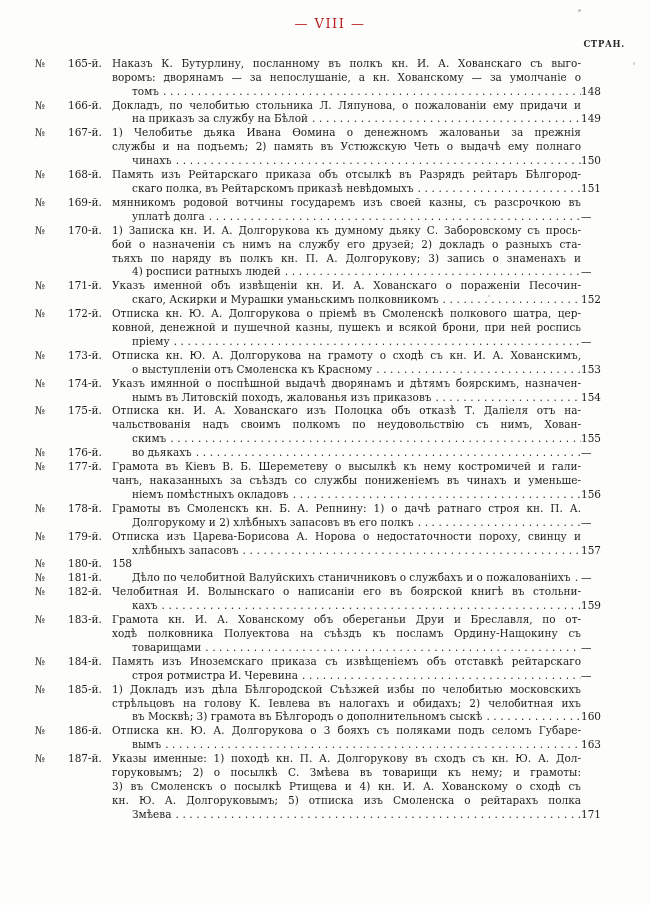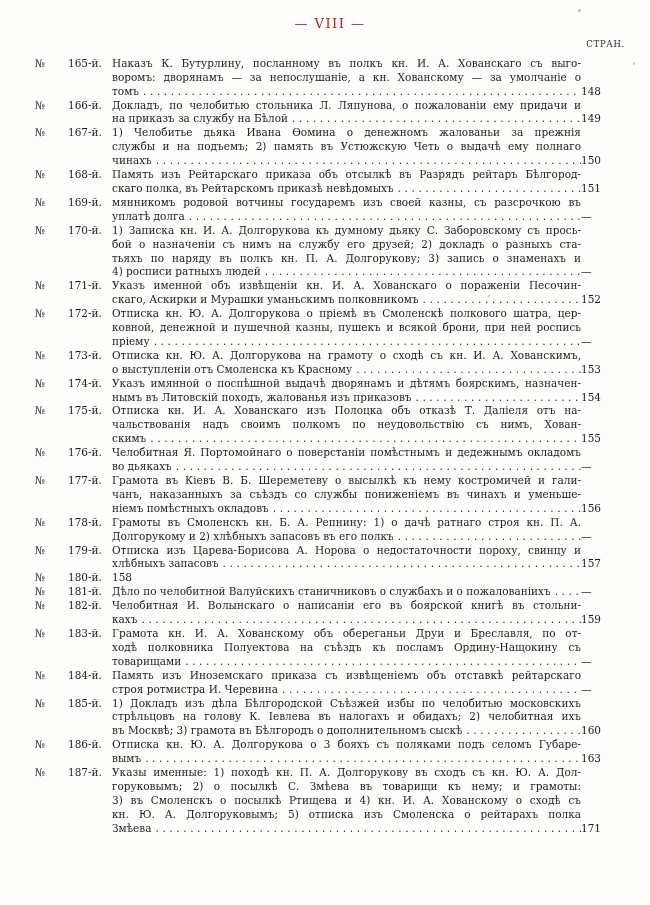--- a/index.html
+++ b/index.html
@@ -17,39 +17,39 @@
 
   .running-head {
     text-align: center;
     font-size: 13px;
     letter-spacing: 1.5px;
     color: #b91c1c;
   }
   .col-label {
     text-align: right;
     font-size: 8.5px;
-    font-weight: normal;
+    font-weight: bold;
     letter-spacing: 0.7px;
     margin-top: 7px;
     color: #2a2a2a;
   }
 
   .entries { margin-top: 5px; }
   .entry { display: flex; align-items: flex-start; }
   .no   { width: 33px; flex: 0 0 33px; }
   .num  { width: 44px; flex: 0 0 44px; }
   .body { flex: 1 1 auto; min-width: 0; }
   .pg   { width: 44px; flex: 0 0 44px; text-align: left; align-self: flex-end; }
 
   .tline {
     text-align: justify;
     text-align-last: justify;
     -moz-text-align-last: justify;
   }
-  .lastline { display: flex; align-items: flex-end; }
+  .lastline { display: flex; align-items: flex-end; margin-left: 20px; }
   .ltext { white-space: nowrap; }
   .leader {
     flex: 1 1 auto;
     overflow: hidden;
     white-space: nowrap;
     margin-left: 4px;
   }
   .leader::after {
     content: "..........................................................................................................";
     letter-spacing: 3.6px;
@@ -204,21 +204,20 @@
             <span class="ltext">скимъ</span>
             <span class="leader"></span>
           </div>
         </div>
         <span class="pg">155</span>
       </div>
       <div class="entry">
         <span class="no">№</span>
         <span class="num">176-й.</span>
         <div class="body">
-          <div class="tline">Челобитная Я. Портомойнаго о поверстаніи помѣстнымъ и дедежнымъ окладомъ</div>
           <div class="lastline">
             <span class="ltext">во дьякахъ</span>
             <span class="leader"></span>
           </div>
         </div>
         <span class="pg">—</span>
       </div>
       <div class="entry">
         <span class="no">№</span>
         <span class="num">177-й.</span>

